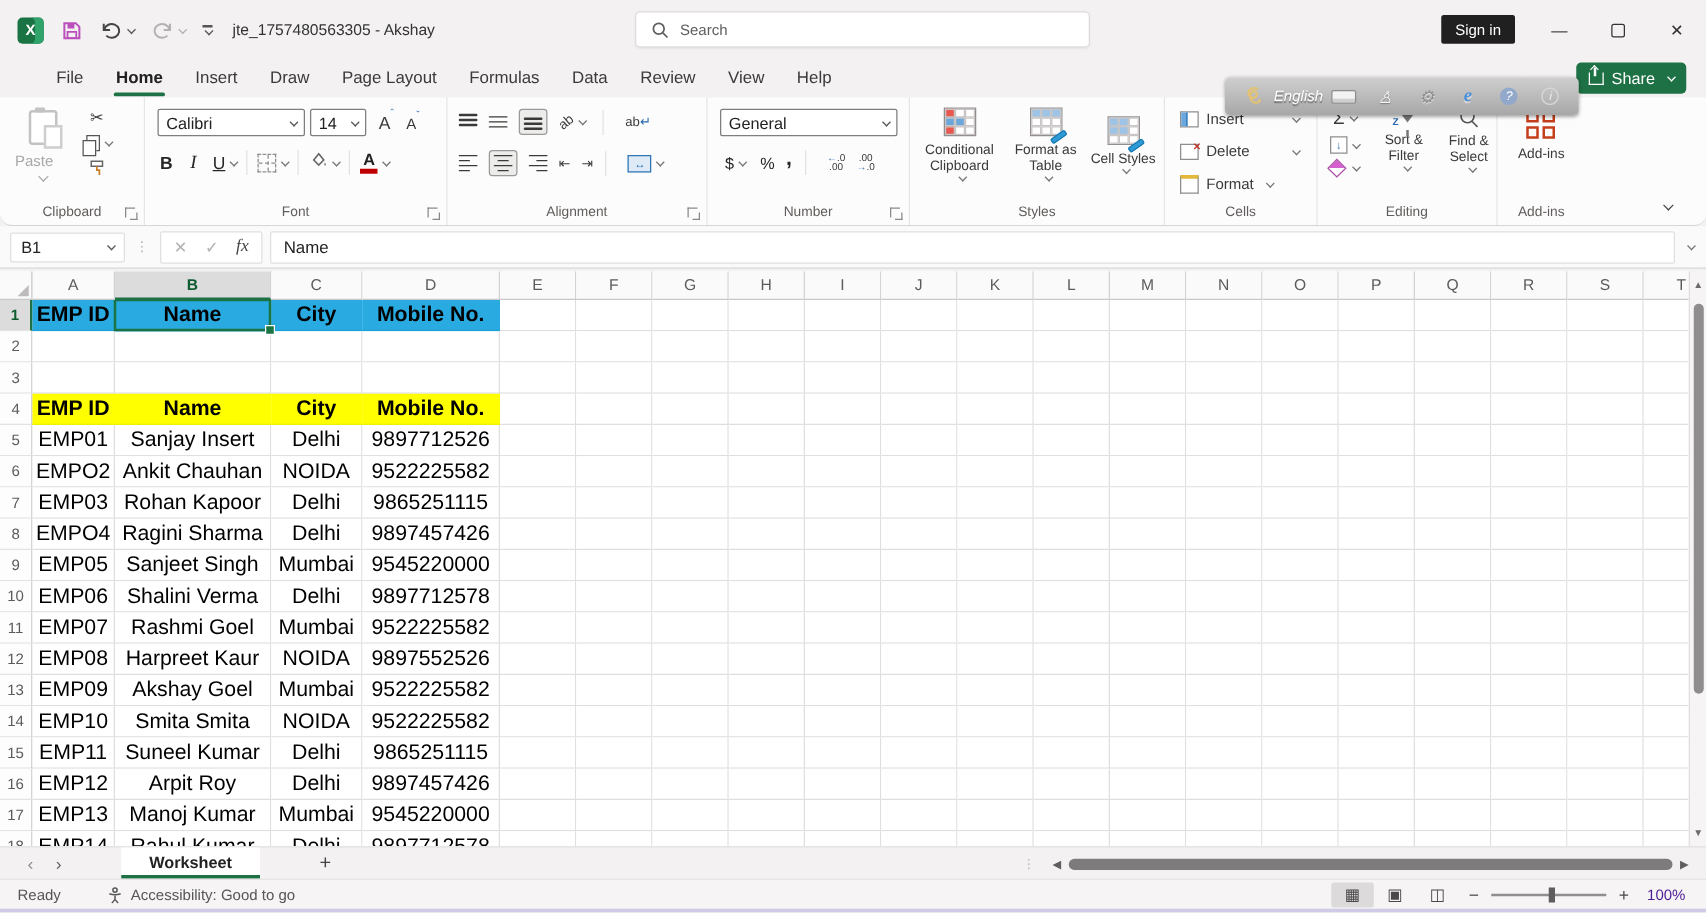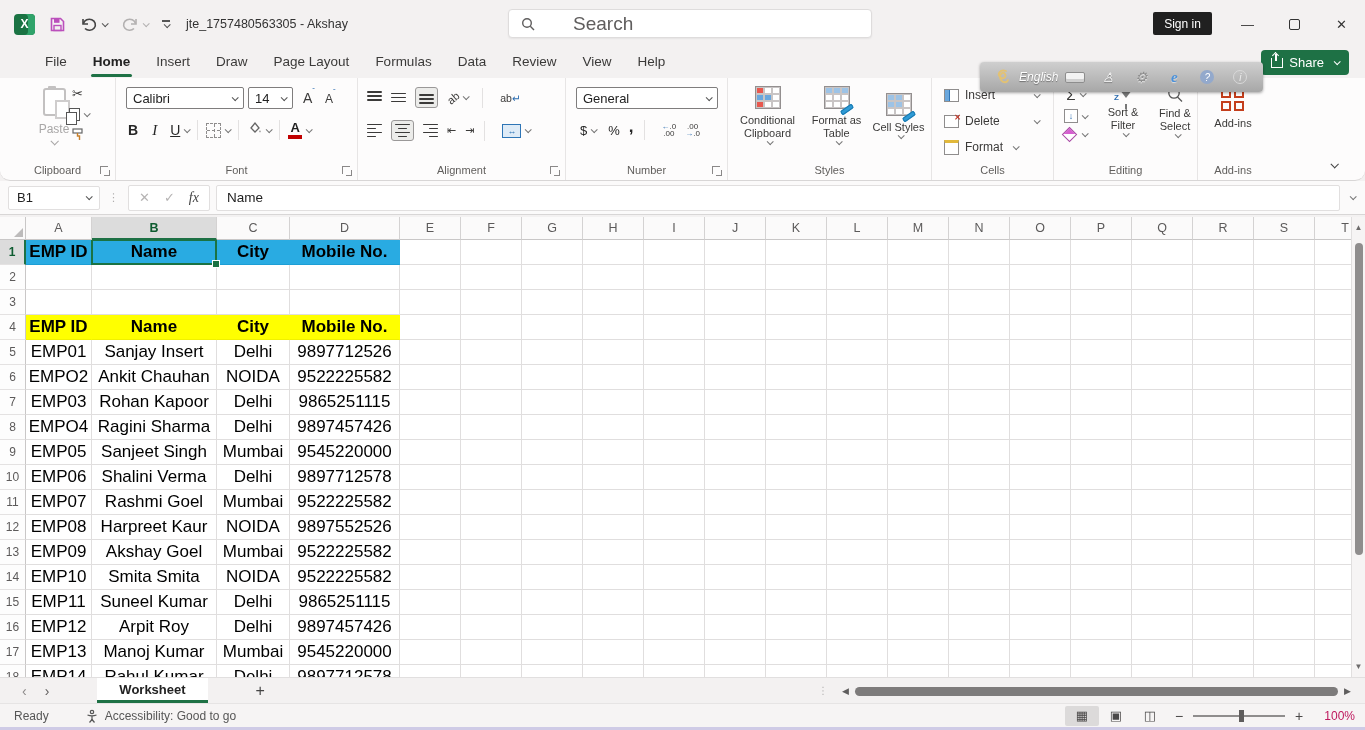--- a/index.html
+++ b/index.html
@@ -7,21 +7,21 @@
   .cv{display:inline-block;width:5px;height:5px;border-right:1.4px solid currentColor;border-bottom:1.4px solid currentColor;transform:rotate(45deg) translateY(-1px);margin-left:4px;flex:none;}
   .cv.sm{width:4px;height:4px;}
   
   .titlebar{position:absolute;top:0;left:0;right:0;height:48px;display:flex;align-items:center;}
   .qat{display:flex;align-items:center;gap:14px;padding-left:14px;}
   .xl-logo{width:21px;height:21px;background:#1a7343;border-radius:4px;color:#fff;font-weight:bold;font-size:12px;display:flex;align-items:center;justify-content:center;box-shadow:inset -7px 0 0 #2fa36a;}
   .qbtn{display:flex;align-items:center;color:#444;}
   .qbtn.dim{color:#b3b1b1;}
   .title-text{margin-left:16px;font-size:12.5px;color:#333;}
   .searchbox{position:absolute;left:508px;top:9px;width:364px;height:29px;background:#fff;border:1px solid #dedcdc;border-radius:4px;display:flex;align-items:center;gap:9px;padding-left:12px;box-sizing:border-box;box-shadow:0 1px 2px rgba(0,0,0,.06);}
-  .searchbox span{font-size:19px;color:#5f5d5d;margin-left:29px;}
+  .searchbox span{font-size:12px;color:#5f5d5d;}
   .signin{position:absolute;left:1153px;top:12px;width:59px;height:23px;background:#202020;color:#fff;font-size:12px;display:flex;align-items:center;justify-content:center;border-radius:2px;}
   .winbtns{position:absolute;right:0;top:0;height:48px;display:flex;}
   .winbtn{width:47px;height:48px;display:flex;align-items:center;justify-content:center;color:#333;font-size:13px;}
   .restore-ic{width:9px;height:9px;border:1.2px solid #333;border-radius:2px;position:relative;background:#f3f1f1;}
   .restore-ic::before{content:'';position:absolute;left:2px;top:-4px;width:9px;height:9px;border:1.2px solid #333;border-radius:2px;z-index:-1;}
   
   .menubar{position:absolute;top:48px;left:0;right:0;height:30px;display:flex;align-items:center;padding-left:32px;}
   .menu-tab{position:relative;padding:0 13px;font-size:13.5px;color:#3b3a39;height:30px;line-height:28px;}
   .menu-tab.active{font-weight:700;color:#222;}
   .menu-tab.active::after{content:'';position:absolute;left:11px;right:11px;bottom:1px;height:3px;background:#1e7145;border-radius:2px;}
@@ -33,21 +33,21 @@
   .ribbon{position:absolute;top:78px;left:0;right:0;height:102px;background:#fdfcfc;border-bottom:1px solid #d8d6d6;border-radius:0 0 10px 10px;display:flex;}
   .rgroup{position:relative;flex:none;height:100%;border-right:1px solid #e7e5e5;box-sizing:border-box;}
   .glabel{position:absolute;bottom:4px;left:0;right:0;text-align:center;font-size:11px;color:#605e5c;}
   .launcher{position:absolute;bottom:5px;right:6px;width:9px;height:9px;color:#8a8888;font-size:9px;line-height:9px;}
   .launcher::before{content:'';position:absolute;left:0;top:0;width:7px;height:7px;border-left:1.2px solid #8a8888;border-top:1.2px solid #8a8888;}
   .launcher::after{content:'';position:absolute;right:-1px;bottom:-1px;width:5px;height:5px;border-right:1.2px solid #8a8888;border-bottom:1.2px solid #8a8888;transform:rotate(0deg);}
   .r1{position:absolute;top:9px;left:0;right:0;display:flex;align-items:center;}
   .r2{position:absolute;top:42px;left:0;right:0;display:flex;align-items:center;}
   .ic-sm{display:inline-flex;align-items:center;justify-content:center;color:#3b3a39;font-size:13px;}
   
-  .paste-btn{position:absolute;left:12px;top:10px;width:44px;text-align:center;margin-left:20px;}
+  .paste-btn{position:absolute;left:12px;top:10px;width:44px;text-align:left;}
   .clip-ic{width:19px;height:24px;margin:0 auto;border:2px solid #c3c1c1;border-radius:3px;position:relative;background:#fff;}
   .clip-ic::before{content:'';position:absolute;top:-4px;left:3.5px;width:8px;height:4px;background:#c3c1c1;border-radius:1px;}
   .clip-ic::after{content:'';position:absolute;right:-6px;bottom:-5px;width:11px;height:15px;background:#fff;border:2px solid #cfcdcd;}
   .paste-btn .lbl{margin-top:6px;font-size:12px;color:#a9a7a7;}
   .paste-btn .cv{color:#a9a7a7;margin:3px auto 0;display:block;width:5px;}
   .clip-col{position:absolute;left:66px;top:8px;display:flex;flex-direction:column;gap:7px;}
   .copy-ic{width:9px;height:11px;border:1.4px solid #555;background:#fff;position:relative;margin-left:3px;}
   .copy-ic::before{content:'';position:absolute;left:-4px;top:3px;width:9px;height:11px;border:1.4px solid #555;background:#fff;}
   
   .combo{height:22px;border:1px solid #7f7d7d;border-radius:2px;background:#fff;display:flex;align-items:center;font-size:13px;color:#222;padding:0 6px;box-sizing:border-box;justify-content:space-between;}
@@ -158,21 +158,21 @@
   
   .statusbar{position:absolute;top:703px;left:0;right:0;height:24px;background:#f6f4f4;border-top:1px solid #e6e4e4;display:flex;align-items:center;font-size:12px;color:#565656;box-sizing:border-box;}
   .statusbar .ready{margin-left:14px;}
   .acc{display:flex;align-items:center;gap:6px;margin-left:36px;}
   .sb-right{position:absolute;right:10px;display:flex;align-items:center;gap:0;}
   .viewbtn{width:34px;height:20px;display:flex;align-items:center;justify-content:center;color:#4a4848;font-size:13px;border-radius:2px;}
   .viewbtn.active{background:#dcdada;}
   .zoom-minus,.zoom-plus{width:24px;text-align:center;color:#4a4848;font-size:14px;}
   .zoom-track{width:92px;height:2px;background:#8f8d8d;position:relative;margin:0 2px;}
   .zoom-thumb{position:absolute;left:46px;top:-5px;width:5px;height:12px;background:#5f5d5d;}
-  .zoom-pct{width:44px;text-align:right;color:#be185d;}
+  .zoom-pct{width:44px;text-align:center;color:#4c1d95;}
   .bottom-strip{position:absolute;left:0;right:0;bottom:0;height:3px;background:#cfcbe6;}
 </style>
 </head>
 <body>
 
 <div id="app">
 
   <div class="titlebar">
     <div class="qat">
       <div class="xl-logo">X</div>

